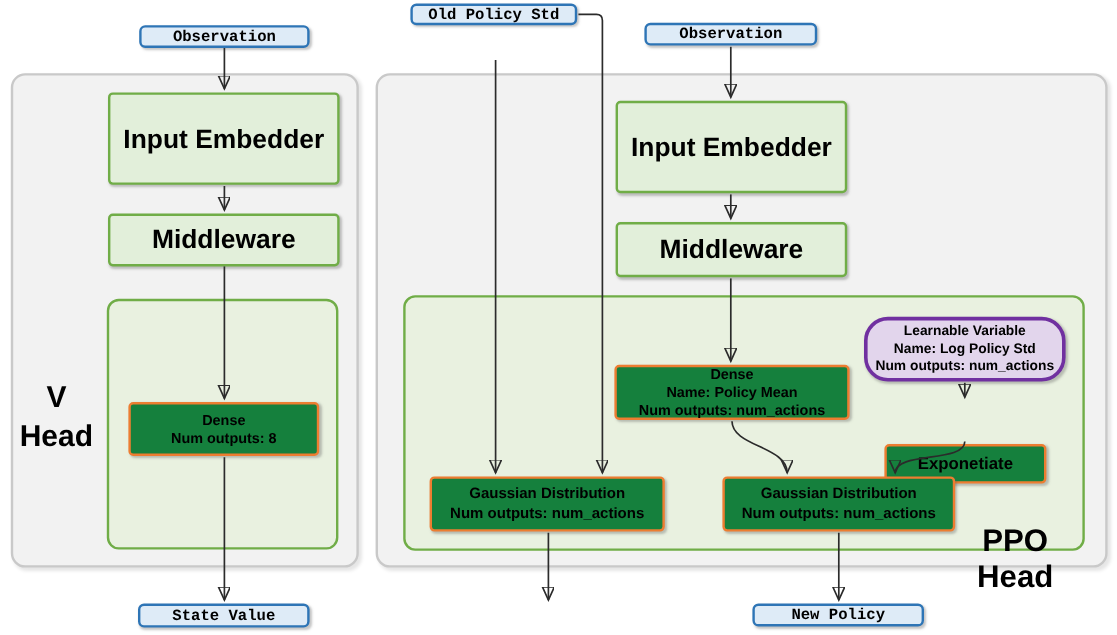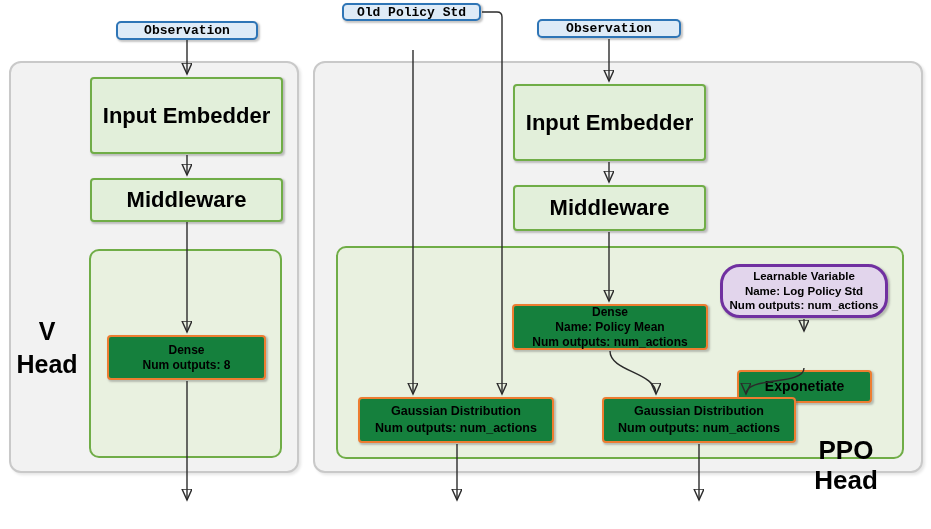--- a/index.html
+++ b/index.html
@@ -70,20 +70,21 @@
     <span>Head</span>
   </div>
 
   <div class="abs node blue" style="left:116px;top:21px;width:142px;height:19px;">Observation</div>
   <div class="abs node green-lg" style="left:90px;top:77px;width:193px;height:77px;">Input Embedder</div>
   <div class="abs node green-lg" style="left:90px;top:178px;width:193px;height:44px;">Middleware</div>
   <div class="abs node orange" style="left:107px;top:335px;width:159px;height:45px;">
     <span class="title">Dense</span>
     <span class="detail">Num outputs: 8</span>
   </div>
+  <div class="abs node blue" style="left:115px;top:503px;width:143px;height:20px;">State Value</div>
 
   <div class="abs node blue" style="left:342px;top:3px;width:139px;height:18px;">Old Policy Std</div>
   <div class="abs node blue" style="left:537px;top:19px;width:144px;height:19px;">Observation</div>
 
   <div class="abs node green-lg" style="left:513px;top:84px;width:193px;height:77px;">Input Embedder</div>
   <div class="abs node green-lg" style="left:513px;top:185px;width:193px;height:46px;">Middleware</div>
 
   <div class="abs node orange" style="left:512px;top:304px;width:196px;height:46px;">
     <span class="title">Dense</span>
     <span class="detail">Name: Policy Mean</span>
@@ -102,20 +103,21 @@
 
   <div class="abs node orange" style="left:358px;top:397px;width:196px;height:46px;font-size:12.5px;line-height:17px;">
     <span class="title">Gaussian Distribution</span>
     <span class="detail">Num outputs: num_actions</span>
   </div>
   <div class="abs node orange" style="left:602px;top:397px;width:194px;height:46px;font-size:12.5px;line-height:17px;">
     <span class="title">Gaussian Distribution</span>
     <span class="detail">Num outputs: num_actions</span>
   </div>
 
+  <div class="abs node blue" style="left:627px;top:503px;width:143px;height:19px;">New Policy</div>
 
   <svg id="arrow-layer" width="931" height="529" viewBox="0 0 931 529">
     <defs>
       <marker id="ah" orient="auto" markerUnits="userSpaceOnUse" markerWidth="13" markerHeight="11" refX="11" refY="5">
         <path d="M0,0 L11,5 L0,10 Z" fill="#1a1a1a" stroke="none"></path>
       </marker>
     </defs>
     <path d="M187,40 L187,74" marker-end="url(#ah)"></path>
     <path d="M187,155 L187,175" marker-end="url(#ah)"></path>
     <path d="M187,222 L187,332" marker-end="url(#ah)"></path>

